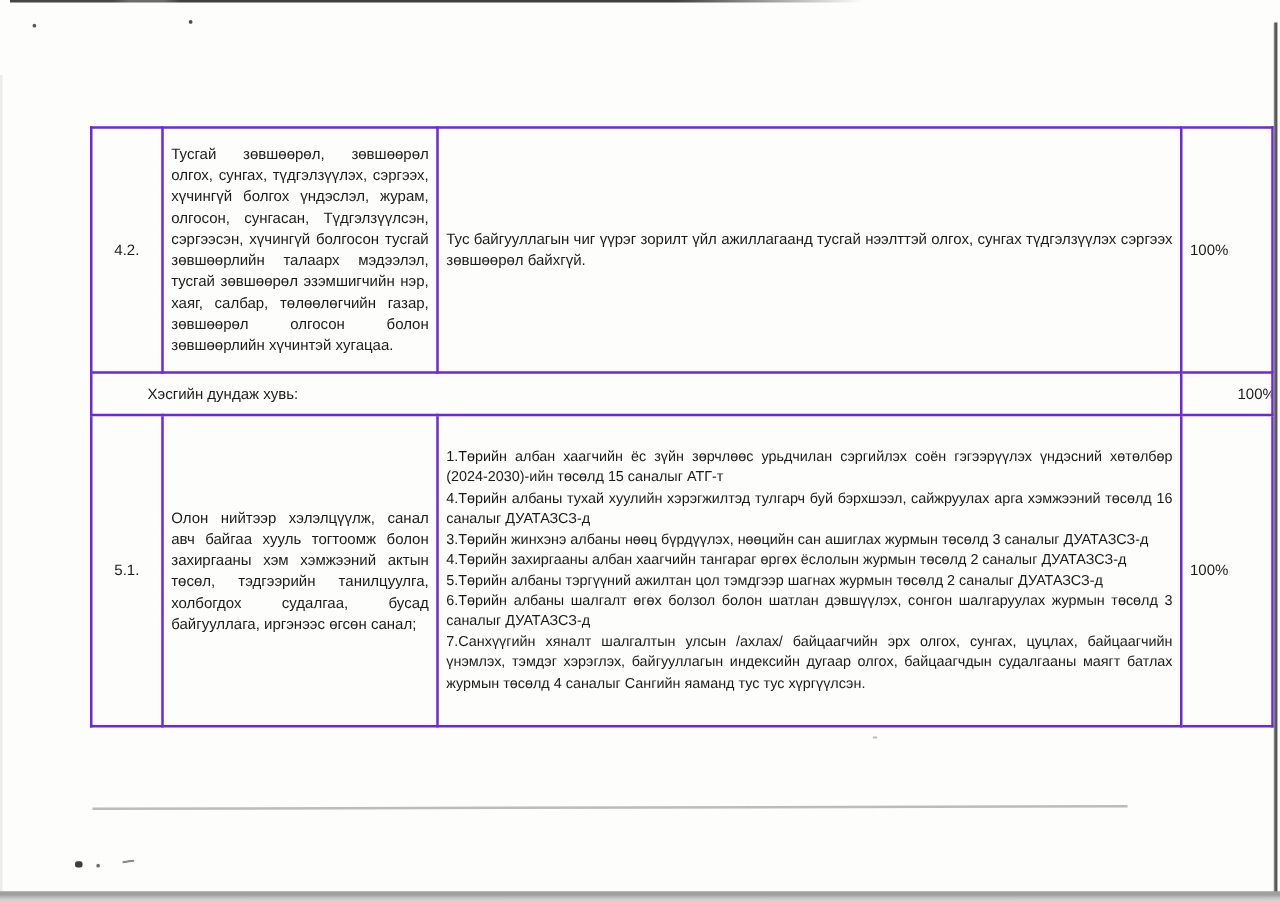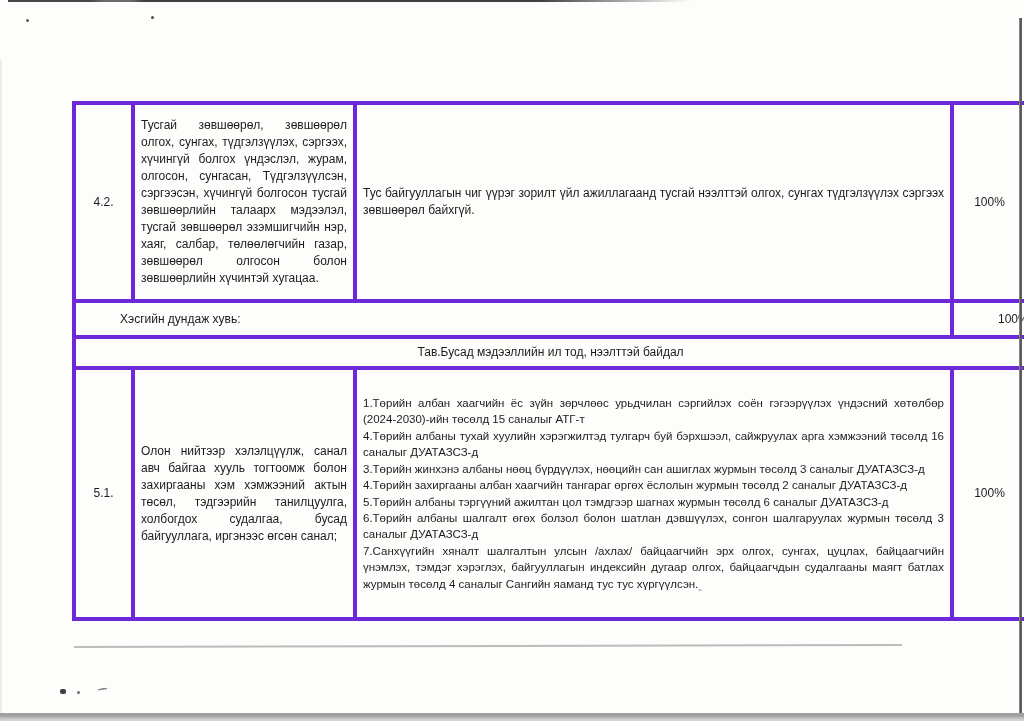--- a/index.html
+++ b/index.html
@@ -32,30 +32,30 @@
     background:linear-gradient(180deg,#9f9f9f 0 35%,#c6c6c6 70%,#d8d8d8);}
   .ghost-line{left:74px;top:644px;width:828px;height:2px;background:#a6a6a6;opacity:.75;
     transform:rotate(-0.14deg);transform-origin:right center;}
   
   table.doc{
     position:absolute;left:72px;top:101px;
     border-collapse:collapse;table-layout:fixed;
     width:891px;
   }
   table.doc td{
-    border:4px solid #6d28d9;
+    border:2px solid #6d28d9;
     padding:3px 6px;
     font-size:12px;line-height:17px;
     overflow:hidden;vertical-align:middle;
     word-break:normal;
   }
   td.c-no{width:43px;text-align:center;}
   td.c-crit{width:206px;text-align:justify;padding:4px 5px;}
   td.c-desc{width:581px;text-align:justify;padding:3px 8px;}
-  td.c-pct{width:59px;text-align:center;}
+  td.c-pct{width:59px;}
   td.c-avg{padding-left:8px;}
   td.c-section{text-align:center;padding:2px 4px;}
   tr.r-42 td{height:188px;}
   tr.r-avg td{height:26px;padding-left:44px;}
   tr.r-sec td{height:21px;}
   tr.r-51 td{height:241px;}
   tr.r-52 td{height:55px;}
   td.v-top{vertical-align:top;margin-left:28px;}
   .li{font-size:11.5px;line-height:16.4px;text-align:justify;margin:0;}
   td.list-cell{padding:3px 6px 3px 7px;}
@@ -75,32 +75,29 @@
       <tr class="r-42">
         <td class="c-no">4.2.</td>
         <td class="c-crit">Тусгай зөвшөөрөл, зөвшөөрөл олгох, сунгах, түдгэлзүүлэх, сэргээх, хүчингүй болгох үндэслэл, журам, олгосон, сунгасан, Түдгэлзүүлсэн, сэргээсэн, хүчингүй болгосон тусгай зөвшөөрлийн талаарх мэдээлэл, тусгай зөвшөөрөл эзэмшигчийн нэр, хаяг, салбар, төлөөлөгчийн газар, зөвшөөрөл олгосон болон зөвшөөрлийн хүчинтэй хугацаа.</td>
         <td class="c-desc">Тус байгууллагын чиг үүрэг зорилт үйл ажиллагаанд тусгай нээлттэй олгох, сунгах түдгэлзүүлэх сэргээх зөвшөөрөл байхгүй.</td>
         <td class="c-pct">100%</td>
       </tr>
       <tr class="r-avg">
         <td class="c-avg" colspan="3">Хэсгийн дундаж хувь:</td>
         <td class="c-pct">100%</td>
       </tr>
-      <tr class="r-sec">
-        <td class="c-section" colspan="4">Тав.Бусад мэдээллийн ил тод, нээлттэй байдал</td>
-      </tr>
       <tr class="r-51">
         <td class="c-no">5.1.</td>
         <td class="c-crit">Олон нийтээр хэлэлцүүлж, санал авч байгаа хууль тогтоомж болон захиргааны хэм хэмжээний актын төсөл, тэдгээрийн танилцуулга, холбогдох судалгаа, бусад байгууллага, иргэнээс өгсөн санал;</td>
         <td class="c-desc v-top list-cell">
           <p class="li">1.Төрийн албан хаагчийн ёс зүйн зөрчлөөс урьдчилан сэргийлэх соён гэгээрүүлэх үндэсний хөтөлбөр (2024-2030)-ийн төсөлд 15 саналыг АТГ-т</p>
           <p class="li">4.Төрийн албаны тухай хуулийн хэрэгжилтэд тулгарч буй бэрхшээл, сайжруулах арга хэмжээний төсөлд 16 саналыг ДУАТАЗСЗ-д</p>
           <p class="li">3.Төрийн жинхэнэ албаны нөөц бүрдүүлэх, нөөцийн сан ашиглах журмын төсөлд 3 саналыг ДУАТАЗСЗ-д</p>
           <p class="li">4.Төрийн захиргааны албан хаагчийн тангараг өргөх ёслолын журмын төсөлд 2 саналыг ДУАТАЗСЗ-д</p>
-          <p class="li">5.Төрийн албаны тэргүүний ажилтан цол тэмдгээр шагнах журмын төсөлд 6 саналыг ДУАТАЗСЗ-д</p>
+          <p class="li">5.Төрийн албаны тэргүүний ажилтан цол тэмдгээр шагнах журмын төсөлд 2 саналыг ДУАТАЗСЗ-д</p>
           <p class="li">6.Төрийн албаны шалгалт өгөх болзол болон шатлан дэвшүүлэх, сонгон шалгаруулах журмын төсөлд 3 саналыг ДУАТАЗСЗ-д</p>
           <p class="li">7.Санхүүгийн хяналт шалгалтын улсын /ахлах/ байцаагчийн эрх олгох, сунгах, цуцлах, байцаагчийн үнэмлэх, тэмдэг хэрэглэх, байгууллагын индексийн дугаар олгох, байцаагчдын судалгааны маягт батлах журмын төсөлд  4 саналыг Сангийн яаманд  тус тус хүргүүлсэн.</p>
         </td>
         <td class="c-pct">100%</td>
       </tr>
     </tbody>
   </table>
 
   <div class="art ghost-line"></div>
   <div class="art speck sp-f"></div>

